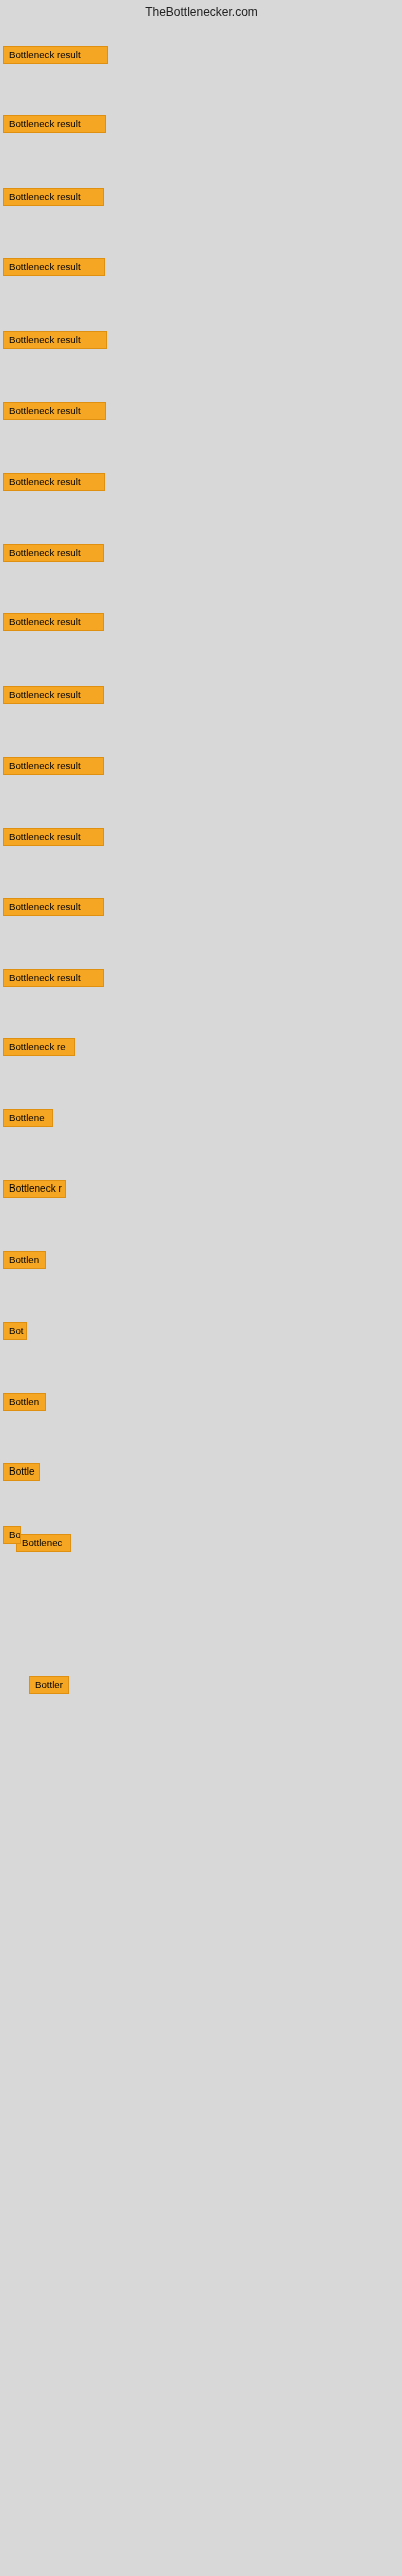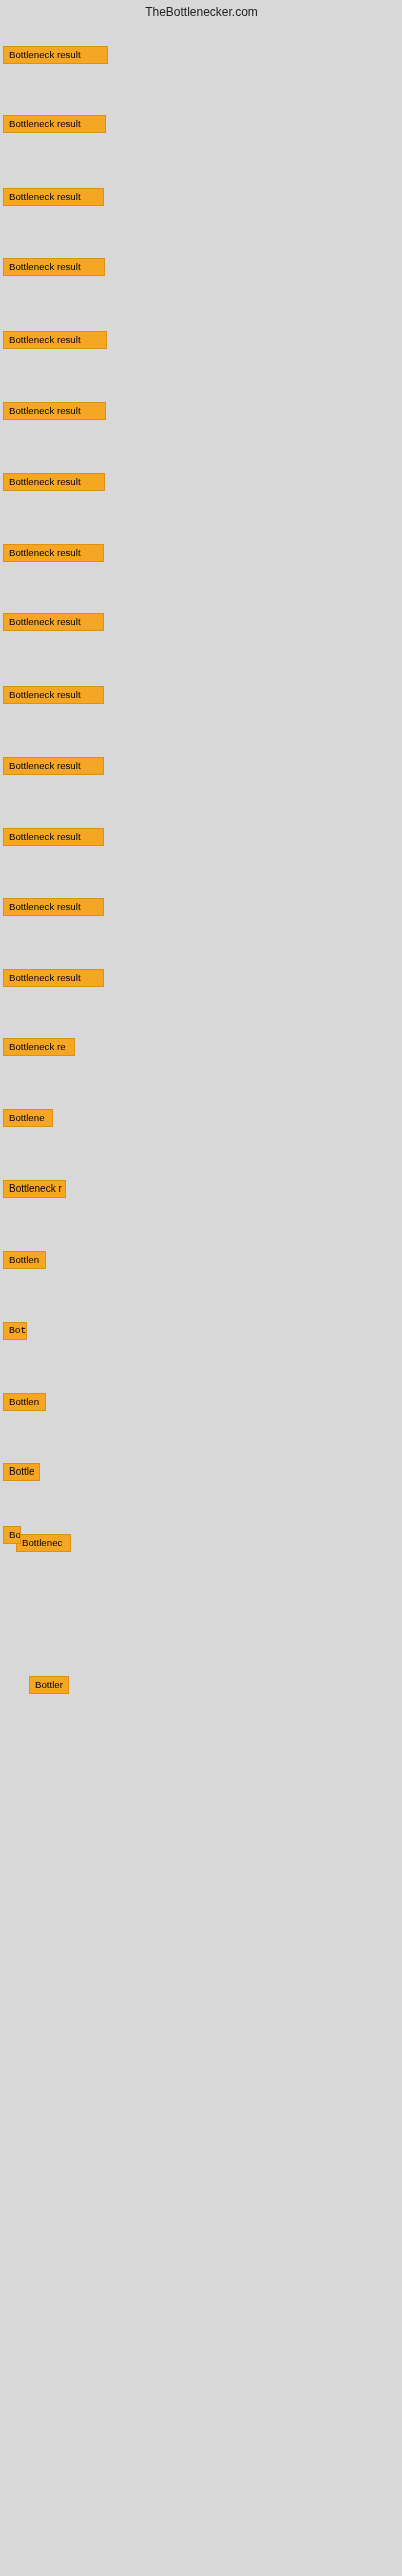--- a/index.html
+++ b/index.html
@@ -43,21 +43,21 @@
       <div style="position: absolute; top: 613px; left: 3.2px;"><div style="display: inline-block; background-color: rgb(245, 166, 35); color: rgb(0, 0, 0); font-size: 9.7px; padding: 2.4px 4.8px; border: 0.8px solid rgb(224, 144, 16); white-space: nowrap; overflow: hidden; max-width: 101px; width: 101px;">Bottleneck result</div></div>
       <div style="position: absolute; top: 686px; left: 3.2px;"><div style="display: inline-block; background-color: rgb(245, 166, 35); color: rgb(0, 0, 0); font-size: 9.7px; padding: 2.4px 4.8px; border: 0.8px solid rgb(224, 144, 16); white-space: nowrap; overflow: hidden; max-width: 101px; width: 101px;">Bottleneck result</div></div>
       <div style="position: absolute; top: 757px; left: 3.2px;"><div style="display: inline-block; background-color: rgb(245, 166, 35); color: rgb(0, 0, 0); font-size: 9.7px; padding: 2.4px 4.8px; border: 0.8px solid rgb(224, 144, 16); white-space: nowrap; overflow: hidden; max-width: 101px; width: 101px;">Bottleneck result</div></div>
       <div style="position: absolute; top: 828px; left: 3.2px;"><div style="display: inline-block; background-color: rgb(245, 166, 35); color: rgb(0, 0, 0); font-size: 9.7px; padding: 2.4px 4.8px; border: 0.8px solid rgb(224, 144, 16); white-space: nowrap; overflow: hidden; max-width: 101px; width: 101px;">Bottleneck result</div></div>
       <div style="position: absolute; top: 898px; left: 3.2px;"><div style="display: inline-block; background-color: rgb(245, 166, 35); color: rgb(0, 0, 0); font-size: 9.7px; padding: 2.4px 4.8px; border: 0.8px solid rgb(224, 144, 16); white-space: nowrap; overflow: hidden; max-width: 101px; width: 101px;">Bottleneck result</div></div>
       <div style="position: absolute; top: 969px; left: 3.2px;"><div style="display: inline-block; background-color: rgb(245, 166, 35); color: rgb(0, 0, 0); font-size: 9.7px; padding: 2.4px 4.8px; border: 0.8px solid rgb(224, 144, 16); white-space: nowrap; overflow: hidden; max-width: 101px; width: 101px;">Bottleneck result</div></div>
       <div style="position: absolute; top: 1038px; left: 3.2px;"><div style="display: inline-block; background-color: rgb(245, 166, 35); color: rgb(0, 0, 0); font-size: 9.7px; padding: 2.4px 4.8px; border: 0.8px solid rgb(224, 144, 16); white-space: nowrap; overflow: hidden; max-width: 72px; width: 86px;">Bottleneck re</div></div>
       <div style="position: absolute; top: 1109px; left: 3.2px;"><div style="display: inline-block; background-color: rgb(245, 166, 35); color: rgb(0, 0, 0); font-size: 9.7px; padding: 2.4px 4.8px; border: 0.8px solid rgb(224, 144, 16); white-space: nowrap; overflow: hidden; max-width: 50px; width: 50px;">Bottlene</div></div>
       <div style="position: absolute; top: 1180px; left: 3.2px;"><div style="display: inline-block; background-color: rgb(245, 166, 35); color: rgb(0, 0, 0); font-size: 10px; padding: 2.4px 4.8px; border: 0.8px solid rgb(224, 144, 16); white-space: nowrap; overflow: hidden; max-width: 63px; width: 63px;">Bottleneck r</div></div>
       <div style="position: absolute; top: 1251px; left: 3.2px;"><div style="display: inline-block; background-color: rgb(245, 166, 35); color: rgb(0, 0, 0); font-size: 9.7px; padding: 2.4px 4.8px; border: 0.8px solid rgb(224, 144, 16); white-space: nowrap; overflow: hidden; max-width: 43px; width: 43px;">Bottlen</div></div>
-      <div style="position: absolute; top: 1322px; left: 3.2px; font-family: Liberation Mono, monospace;"><div style="display: inline-block; background-color: rgb(245, 166, 35); color: rgb(0, 0, 0); font-size: 9.7px; padding: 2.4px 4.8px; border: 0.8px solid rgb(224, 144, 16); white-space: nowrap; overflow: hidden; max-width: 24px; width: 24px;">Bot</div></div>
+      <div style="position: absolute; top: 1322px; left: 3.2px;"><div style="display: inline-block; background-color: rgb(245, 166, 35); color: rgb(0, 0, 0); font-size: 9.7px; padding: 2.4px 4.8px; border: 0.8px solid rgb(224, 144, 16); white-space: nowrap; overflow: hidden; max-width: 24px; width: 24px;">Bot</div></div>
       <div style="position: absolute; top: 1393px; left: 3.2px;"><div style="display: inline-block; background-color: rgb(245, 166, 35); color: rgb(0, 0, 0); font-size: 9.7px; padding: 2.4px 4.8px; border: 0.8px solid rgb(224, 144, 16); white-space: nowrap; overflow: hidden; max-width: 43px; width: 43px;">Bottlen</div></div>
       <div style="position: absolute; top: 1463px; left: 3.2px;"><div style="display: inline-block; background-color: rgb(245, 166, 35); color: rgb(0, 0, 0); font-size: 10px; padding: 2.4px 4.8px; border: 0.8px solid rgb(224, 144, 16); white-space: nowrap; overflow: hidden; max-width: 37px; width: 37px;">Bottle</div></div>
       <div style="position: absolute; top: 1534px; left: 3.2px; padding-left: 13px;"><div style="display: inline-block; background-color: rgb(245, 166, 35); color: rgb(0, 0, 0); font-size: 9.7px; padding: 2.4px 4.8px; border: 0.8px solid rgb(224, 144, 16); white-space: nowrap; overflow: hidden; max-width: 55px; width: 55px;">Bottlenec</div></div>
       <div style="position: absolute; top: 1526px; left: 3.2px;"><div style="display: inline-block; background-color: rgb(245, 166, 35); color: rgb(0, 0, 0); font-size: 9.7px; padding: 2.4px 4.8px; border: 0.8px solid rgb(224, 144, 16); white-space: nowrap; overflow: hidden; max-width: 17.7px; width: 17.7px;">Bo</div></div>
       <div style="position: absolute; top: 1676px; left: 3.2px;"><div style="display: inline-block; background-color: rgb(245, 166, 35); color: rgb(0, 0, 0); font-size: 9.7px; padding: 2.4px 4.8px; border: 0.8px solid rgb(224, 144, 16); white-space: nowrap; overflow: hidden; max-width: 40px; width: 40px; margin-left: 26px;">Bottler</div></div>
     </div>
 </div>
 
 
 </body></html>

